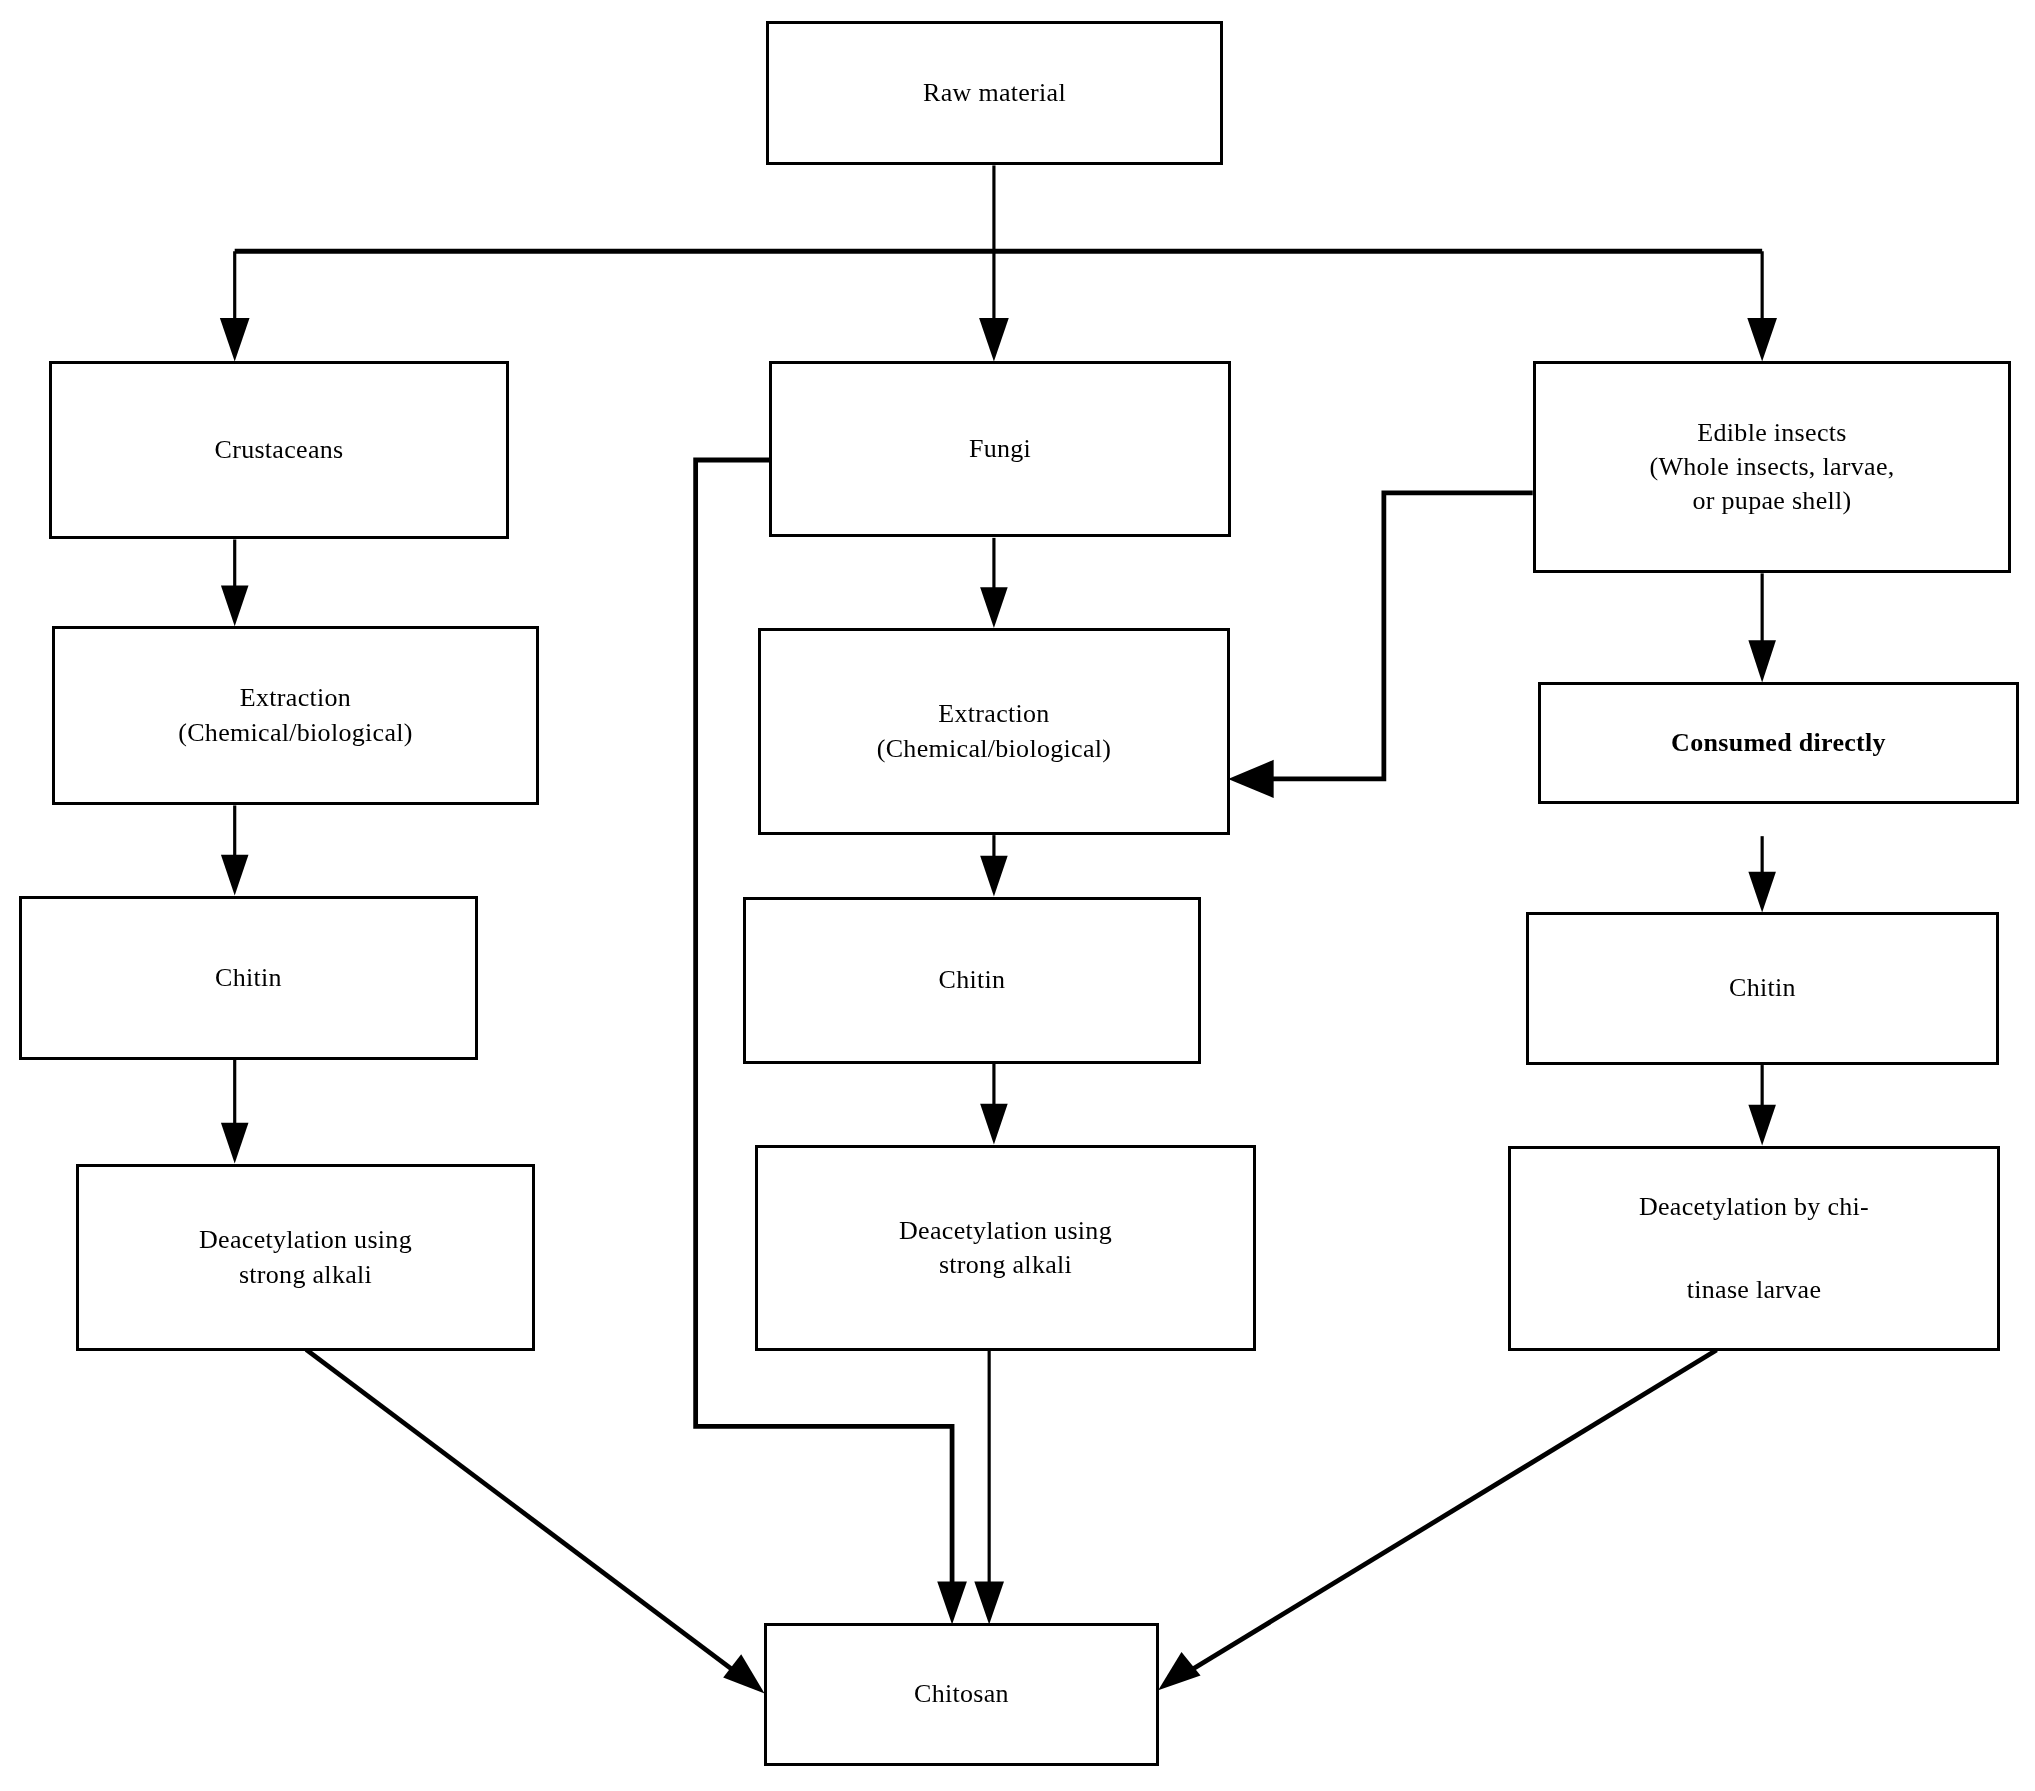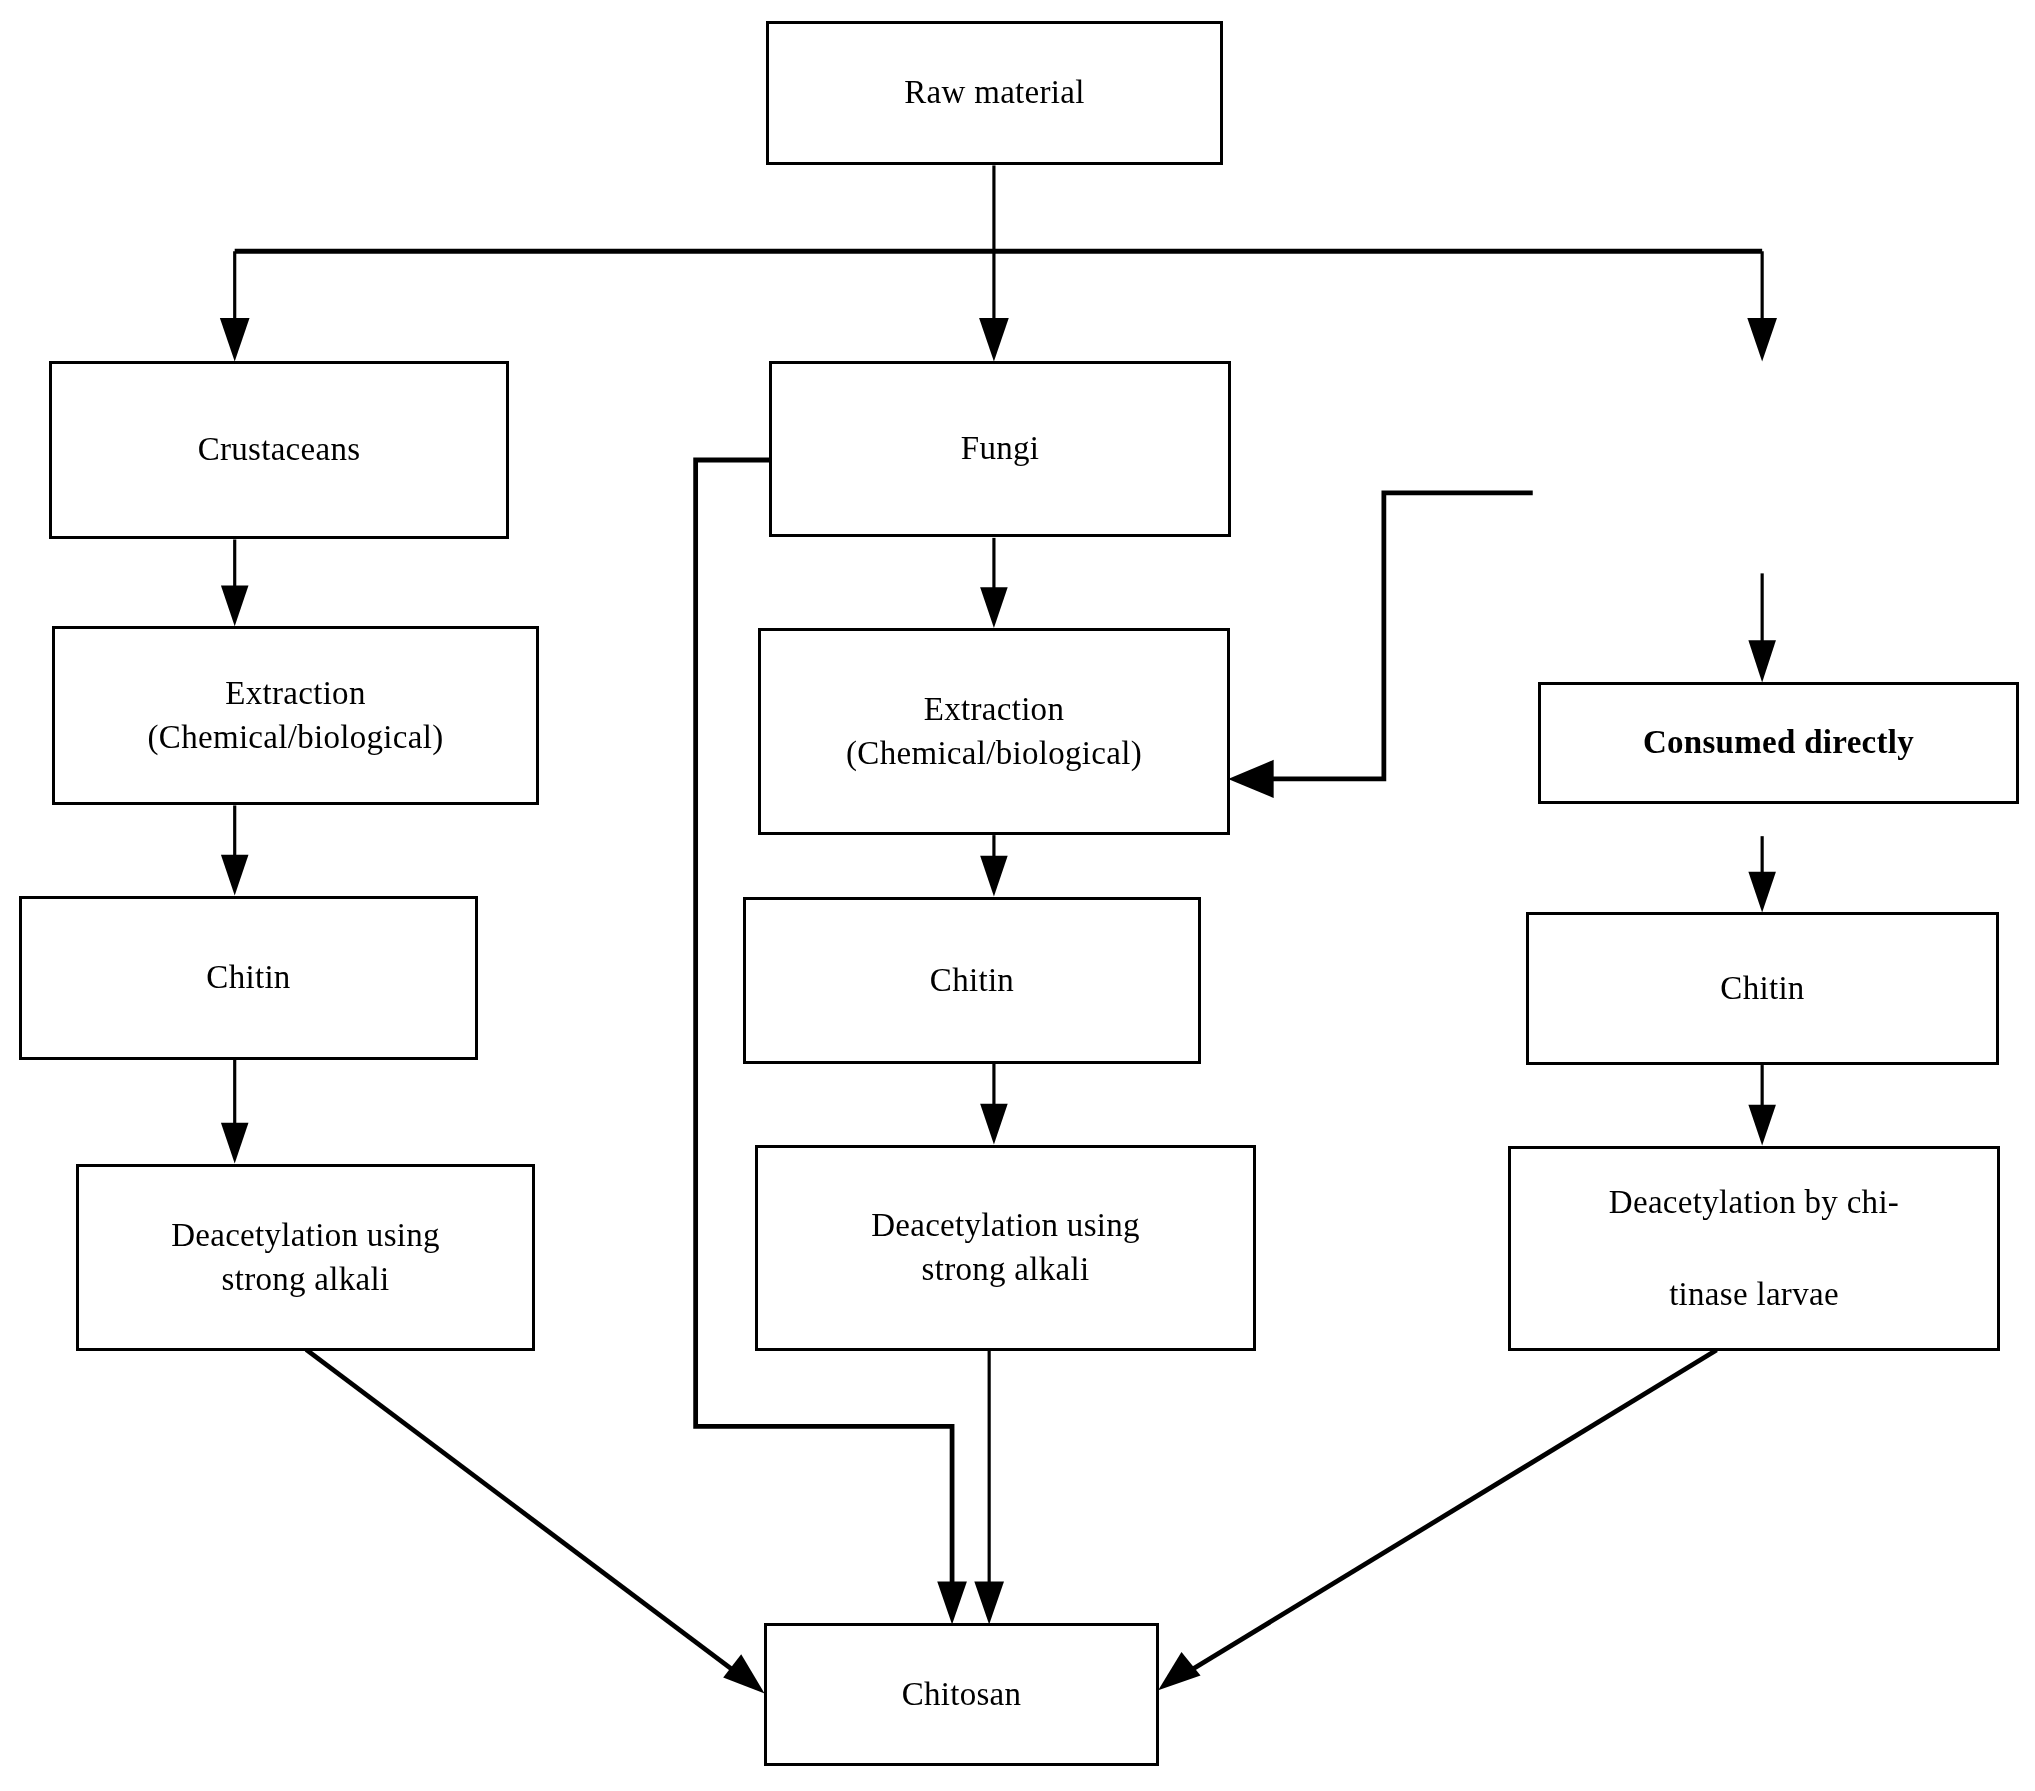--- a/index.html
+++ b/index.html
@@ -30,21 +30,21 @@
     position: absolute;
     box-sizing: border-box;
     border: 3.7px solid #000000;
     background: #ffffff;
     display: flex;
     flex-direction: column;
     align-items: center;
     justify-content: center;
     text-align: center;
     color: #000000;
-    font-size: 33px;
+    font-size: 26px;
     line-height: 1.32;
     letter-spacing: 0.3px;
   }
   .node-box .line {
     display: block;
     white-space: nowrap;
   }
   .edge-line {
     stroke: #000000;
     fill: none;
@@ -121,20 +121,25 @@
   </div>
 
   <div class="node-box" style="left:769px; top:361px; width:462px; height:176px;">
     <span class="line">Fungi</span>
   </div>
 
   <div class="node-box" style="left:49px; top:361px; width:460px; height:178px;">
     <span class="line">Crustaceans</span>
   </div>
 
+  <div class="node-box" style="left:1533px; top:361px; width:478px; height:212px;">
+    <span class="line">Edible insects</span>
+    <span class="line">(Whole insects, larvae,</span>
+    <span class="line">or pupae shell)</span>
+  </div>
 
   <div class="node-box" style="left:52px; top:626px; width:487px; height:179px;">
     <span class="line">Extraction</span>
     <span class="line">(Chemical/biological)</span>
   </div>
 
   <div class="node-box" style="left:758px; top:628px; width:472px; height:207px;">
     <span class="line">Extraction</span>
     <span class="line">(Chemical/biological)</span>
   </div>

